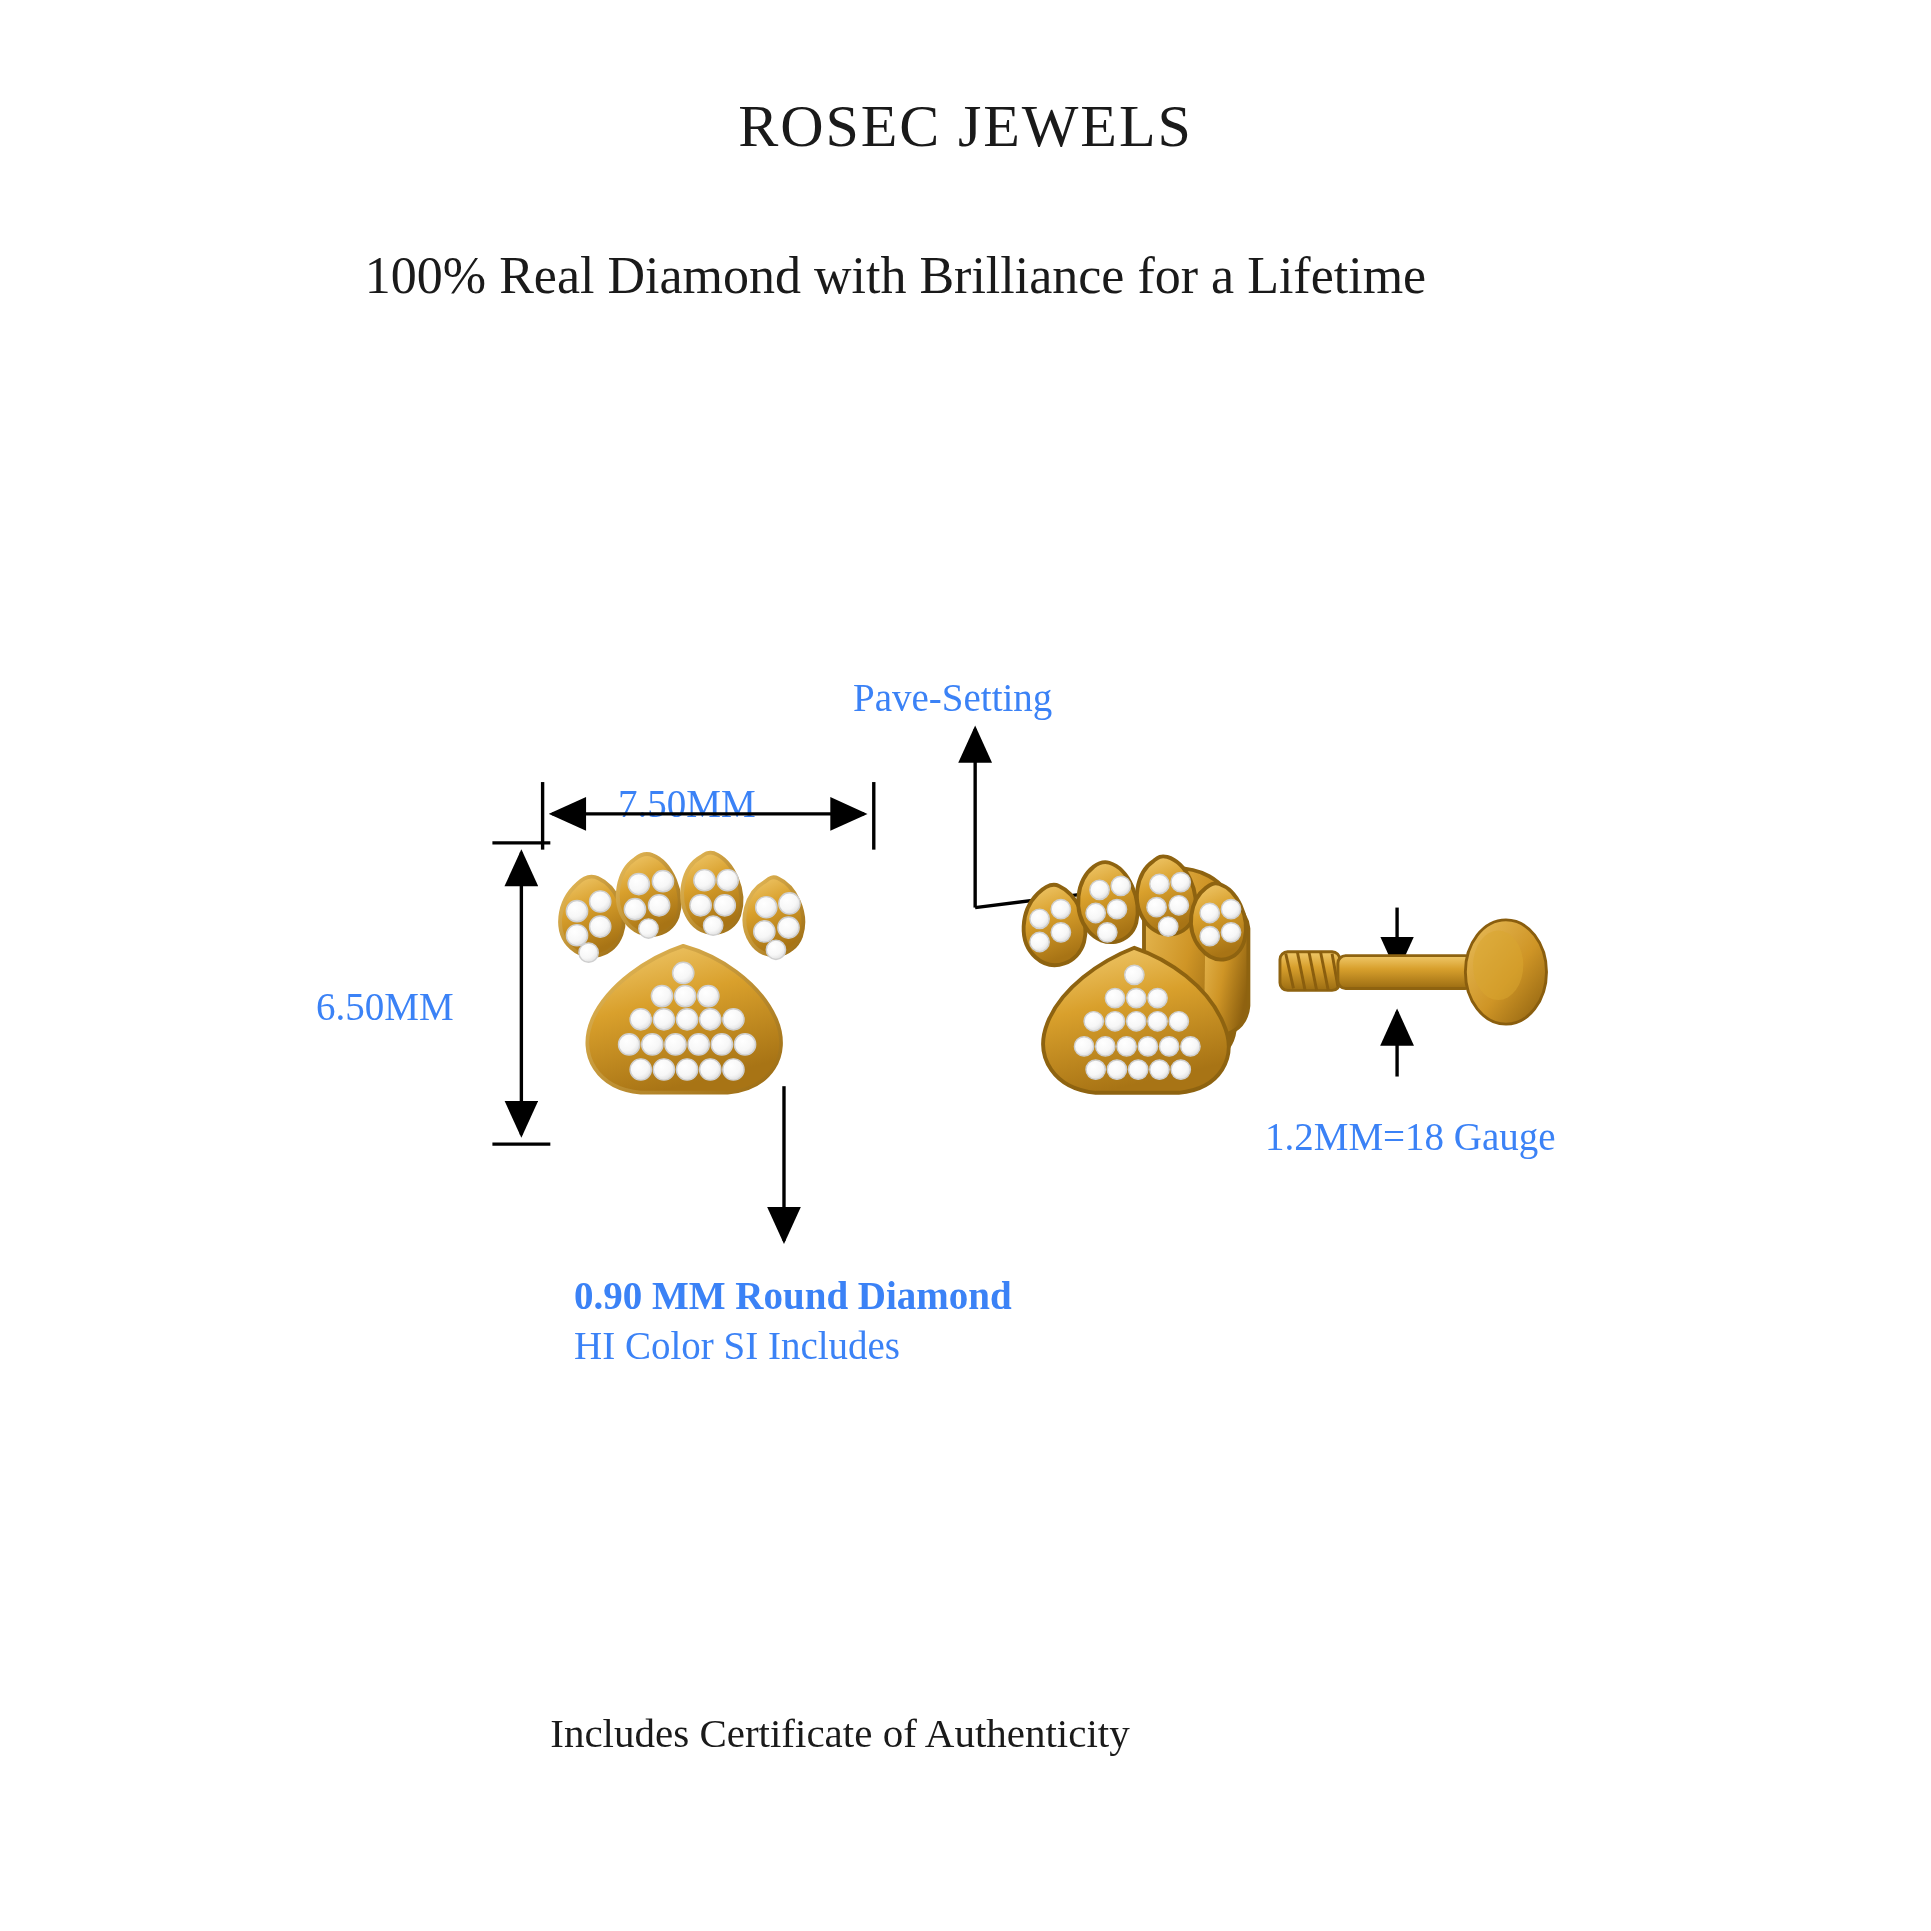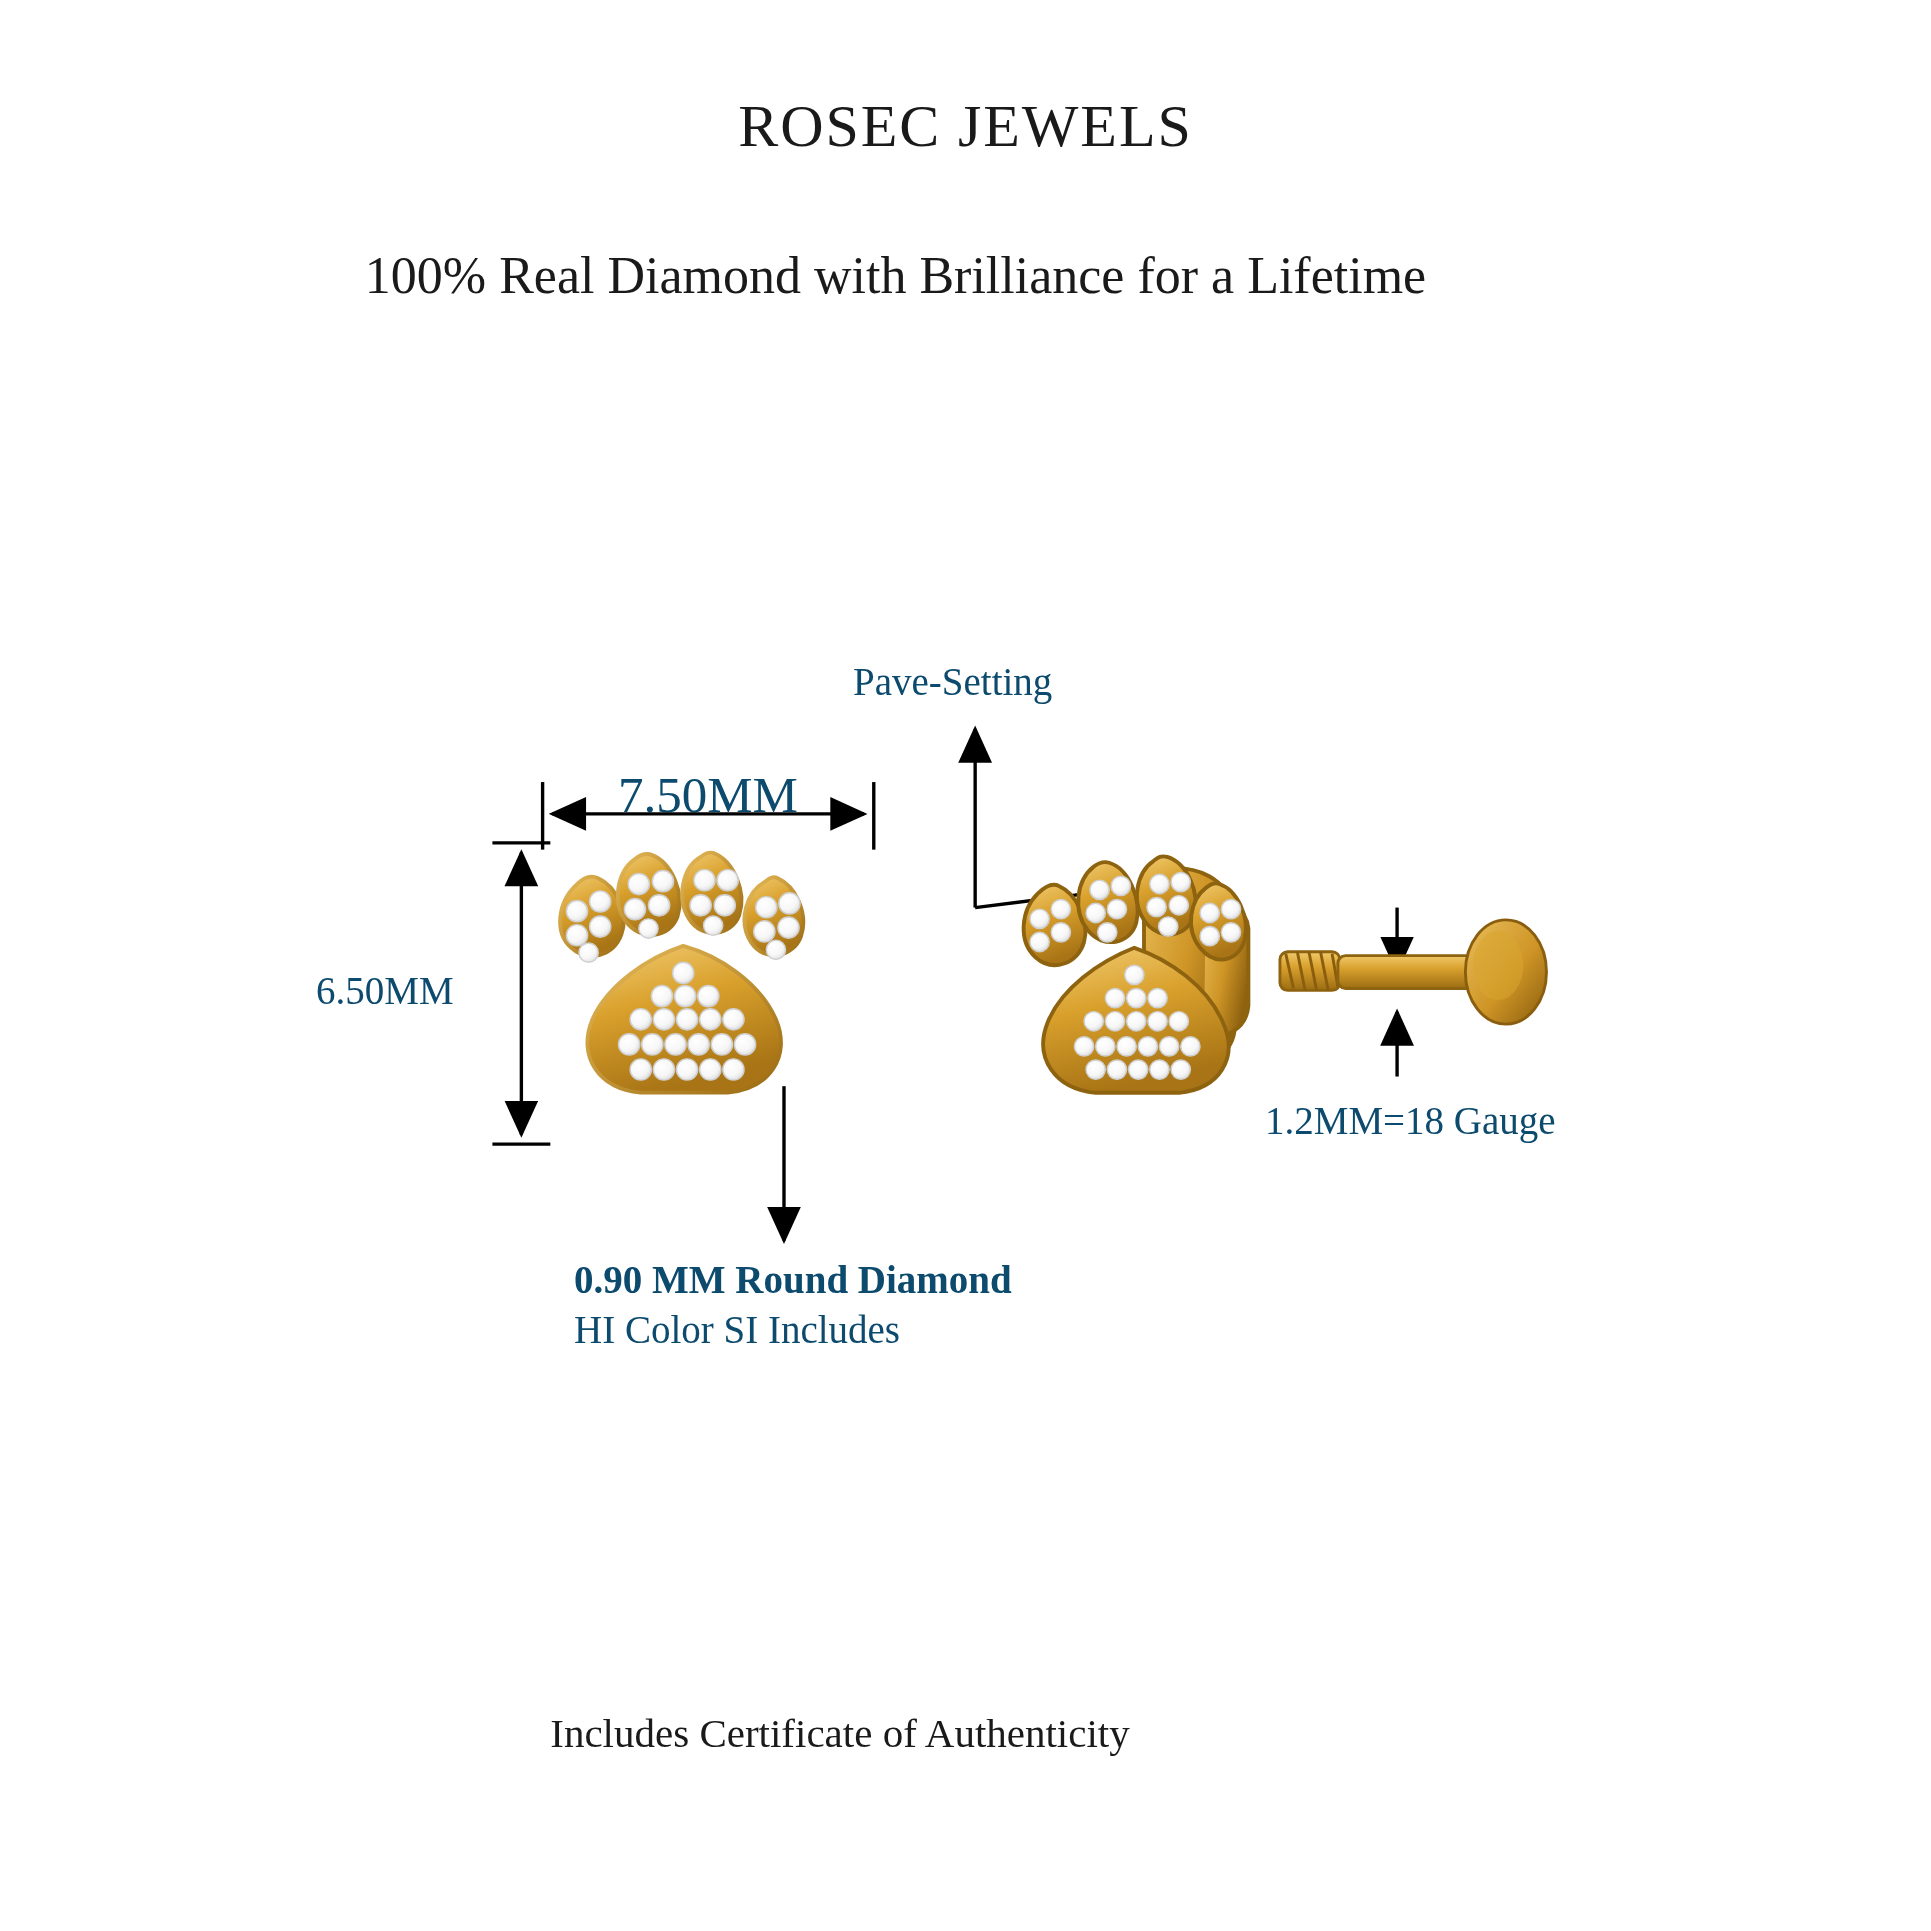--- a/index.html
+++ b/index.html
@@ -49,25 +49,26 @@
     width: 1680px;
     text-align: center;
     font-size: 41px;
     color: #1a1a1a;
   }
 
   
   .anno {
     position: absolute;
     font-size: 37px;
-    color: #0c4a6e;
+    color: #3b82f6;
     white-space: pre;
     line-height: 1.28;
-  }
-  #anno-width  { left: 618px;  top: 763px; font-size: 51px; }
+    margin-top: 16px;
+  }
+  #anno-width  { left: 618px;  top: 763px; font-size: 39px; }
   #anno-height { left: 316px;  top: 966px; font-size: 39px; }
   #anno-pave   { left: 853px;  top: 657px;  font-size: 39px; }
   #anno-gauge  { left: 1265px; top: 1096px; font-size: 39px; }
   #anno-diamond{ left: 574px;  top: 1255px; font-size: 39px; font-weight: bold; }
 
   
   svg.overlay {
     position: absolute;
     left: 0; top: 0;
     width: 1931px;

